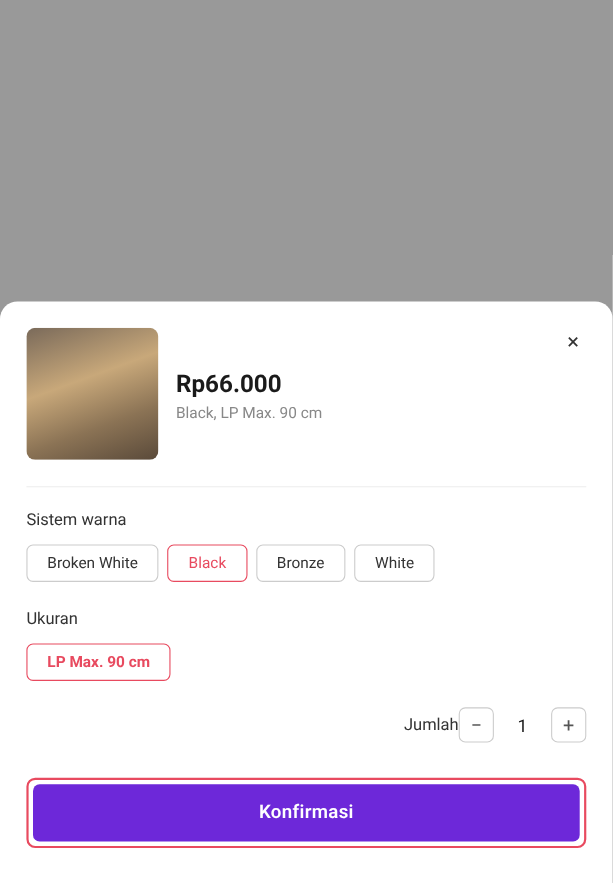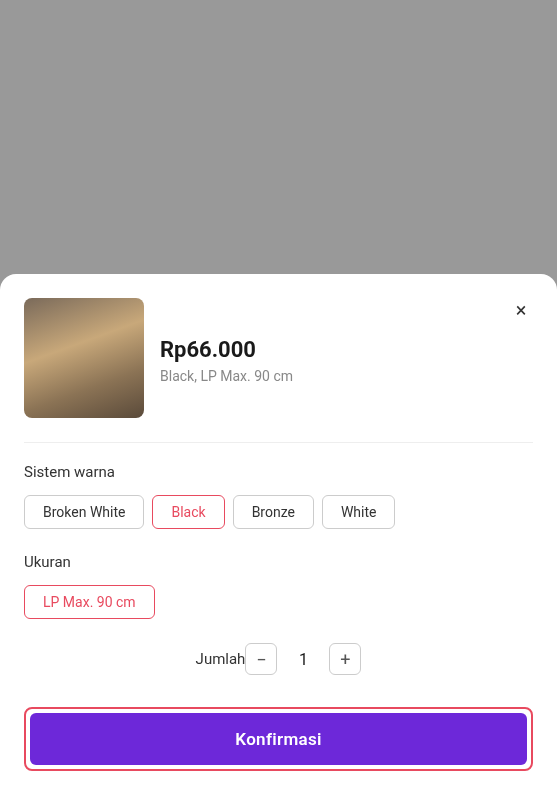--- a/index.html
+++ b/index.html
@@ -132,26 +132,27 @@
       font-size: 14px;
       color: #333333;
       background: #ffffff;
       cursor: pointer;
     }
 
     .size-option.selected {
       border-color: #e84a5f;
       color: #e84a5f;
       background: #ffffff;
+      font-weight: bold;
     }
 
     .quantity-row {
       display: flex;
       align-items: center;
-      justify-content: center;
+      justify-content: flex-end;
       margin-bottom: 32px;
     }
 
     .quantity-label {
       font-size: 15px;
       color: #333333;
     }
 
     .quantity-controls {
       display: flex;

